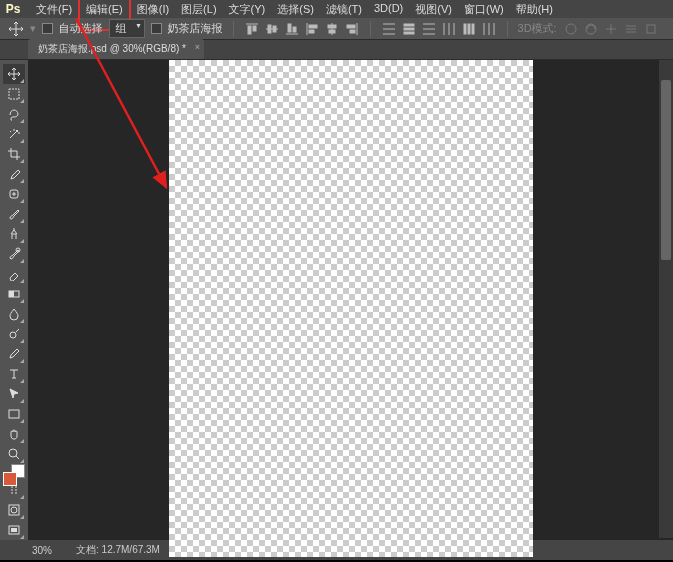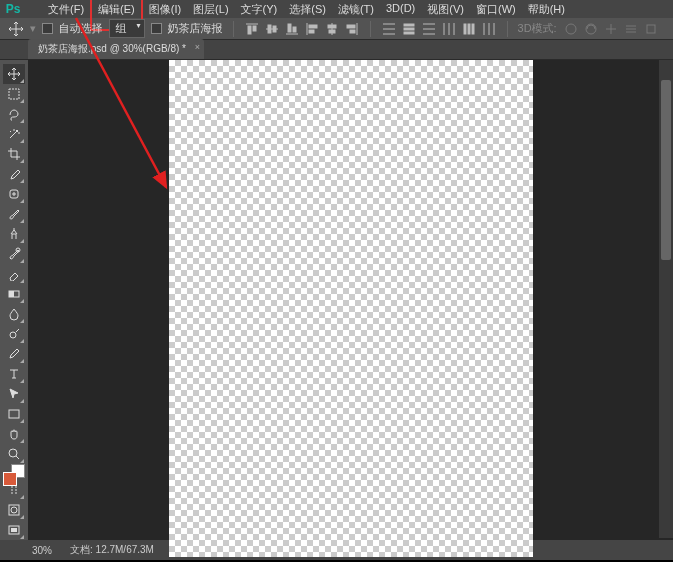--- a/index.html
+++ b/index.html
@@ -1,18 +1,18 @@
 <!DOCTYPE html>
 <html><head>
 <meta charset="utf-8">
 <style>
 * { margin: 0; padding: 0; box-sizing: border-box; }
 body { width: 673px; height: 562px; background: #000; font-family: "Microsoft YaHei", sans-serif; font-size: 11px; color: #ccc; overflow: hidden; position: relative; }
 .menubar { height: 18px; background: #454545; display: flex; align-items: center; padding-left: 4px; }
-.logo { width: 18px; height: 16px; color: #14b8a6; font-weight: bold; font-size: 12px; display: flex; align-items: center; justify-content: center; margin-right: 20px; }
+.logo { width: 18px; height: 16px; color: #fef9c3; font-weight: bold; font-size: 12px; display: flex; align-items: center; justify-content: center; margin-right: 8px; }
 .menu-item { padding: 12px 6px; cursor: pointer; color: #ddd; }
 .menu-highlight { border: 2px solid #e03030; margin: -2px 0; }
 .optionbar { height: 22px; background: #535353; display: flex; align-items: center; padding-left: 8px; gap: 6px; border-bottom: 1px solid #2a2a2a; }
 .opt-icon { width: 16px; height: 16px; display: flex; align-items: center; justify-content: center; color: #ddd; cursor: pointer; }
 .checkbox { width: 11px; height: 11px; border: 1px solid #888; background: #3a3a3a; display: inline-block; }
 .opt-label { color: #ddd; font-size: 11px; }
 .dropdown { background: #3a3a3a; border: 1px solid #666; padding: 1px 14px 1px 6px; color: #ddd; position: relative; min-width: 36px; }
 .dropdown::after { content: "▾"; position: absolute; right: 3px; top: 1px; font-size: 8px; }
 .sep { width: 1px; height: 16px; background: #666; margin: 0 4px; }
 .align-icons { display: flex; gap: 4px; }
@@ -27,21 +27,21 @@
 .tool.active { background: #3a3a3a; }
 .tool svg { width: 14px; height: 14px; }
 .tool.has-sub::after { content: ""; position: absolute; right: 1px; bottom: 1px; border: 2px solid transparent; border-right-color: #aaa; border-bottom-color: #aaa; width: 0; height: 0; }
 .swatches { margin-top: 6px; width: 22px; height: 22px; position: relative; }
 .swatch-fg { width: 14px; height: 14px; background: #d85a3a; border: 1px solid #fff; position: absolute; top: 0; left: 0; }
 .swatch-bg { width: 14px; height: 14px; background: #fff; border: 1px solid #888; position: absolute; bottom: 0; right: 0; }
 .canvas-area { flex: 1; background: #262626; display: flex; align-items: flex-start; justify-content: center; padding-top: 0; position: relative; }
 .canvas { width: 364px; height: 497px; background: repeating-conic-gradient(#ccc 0 25%, #fff 0 50%) 0 0/12px 12px; margin-top: 0; }
 .scroll-v { width: 14px; height: 478px; background: #3a3a3a; position: absolute; right: 0; top: 0; }
 .scroll-thumb-v { width: 10px; height: 180px; background: #666; margin: 20px auto; border-radius: 2px; }
-.statusbar { height: 20px; background: #454545; display: flex; align-items: center; padding-left: 32px; gap: 18px; font-size: 10px; color: #ccc; }
+.statusbar { height: 20px; background: #454545; display: flex; align-items: center; padding-left: 32px; gap: 24px; font-size: 10px; color: #ccc; }
 .arrow-overlay { position: absolute; top: 12px; left: 66px; pointer-events: none; z-index: 100; }
 </style>
 </head>
 <body>
 
 <div class="menubar">
   <div class="logo">Ps</div>
   <div id="menu-items" style="display: flex;">
       <span class="menu-item">文件(F)</span>
       <span class="menu-item menu-highlight">编辑(E)</span>

